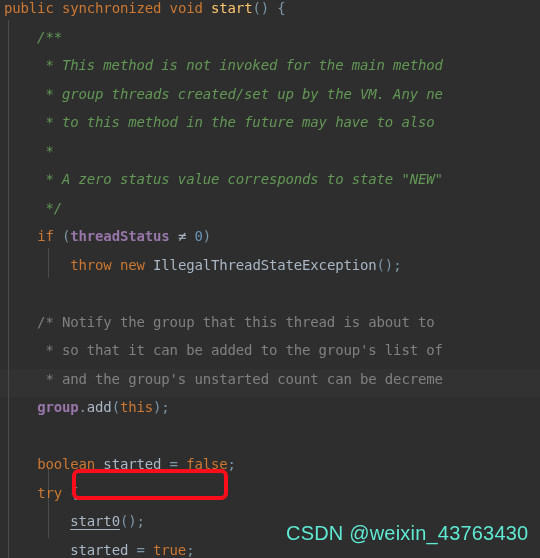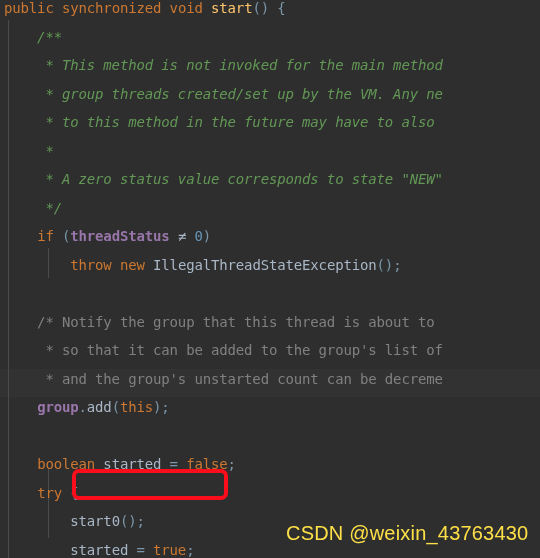--- a/index.html
+++ b/index.html
@@ -46,21 +46,21 @@
 
   
   .kw      { color: #cc7832; }
   .meth    { color: #ffc66d; }
   .punct   { color: #7a96a8; }
   .plain   { color: #a9b7c6; }
   .num     { color: #6897bb; }
   .field   { color: #9876aa; font-weight: bold; }
   .doc     { color: #629755; font-style: italic; }
   .cmt     { color: #808080; }
-  .localv  { color: #a9b7c6; text-underline-offset: 3px; }
+  .localv  { color: #a9b7c6; text-decoration: underline; text-underline-offset: 3px; }
 
   
   .line-highlight {
     position: absolute;
     left: 0;
     width: 540px;
     height: 28.5px;
     background: #323232;
     z-index: 1;
   }
@@ -82,21 +82,21 @@
     background: transparent;
     z-index: 5;
     pointer-events: none;
   }
 
   
   .watermark {
     position: absolute;
     font-family: "Liberation Sans", sans-serif;
     font-size: 20px;
-    color: #fde047;
+    color: #5eead4;
     letter-spacing: 0.2px;
     z-index: 6;
     white-space: nowrap;
   }
 </style>
 </head>
 <body>
 
 <div id="editor">
 

